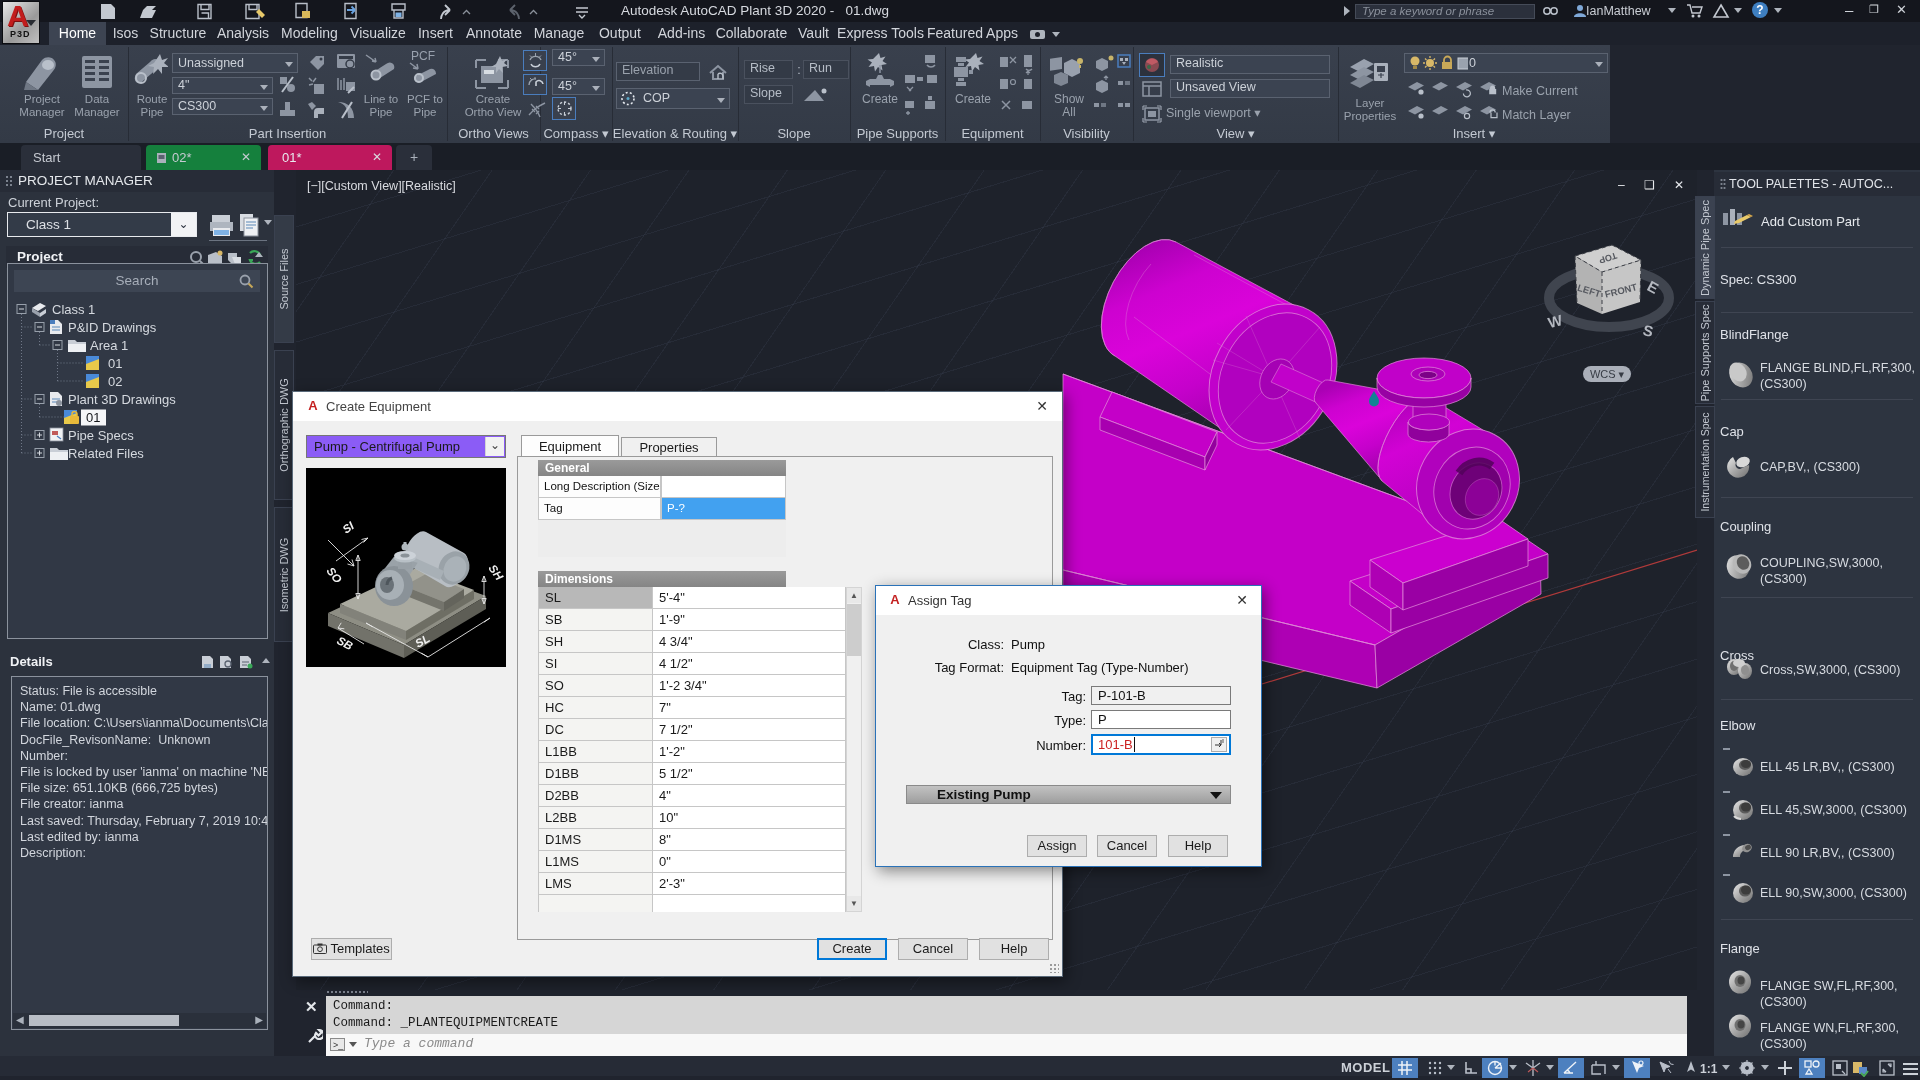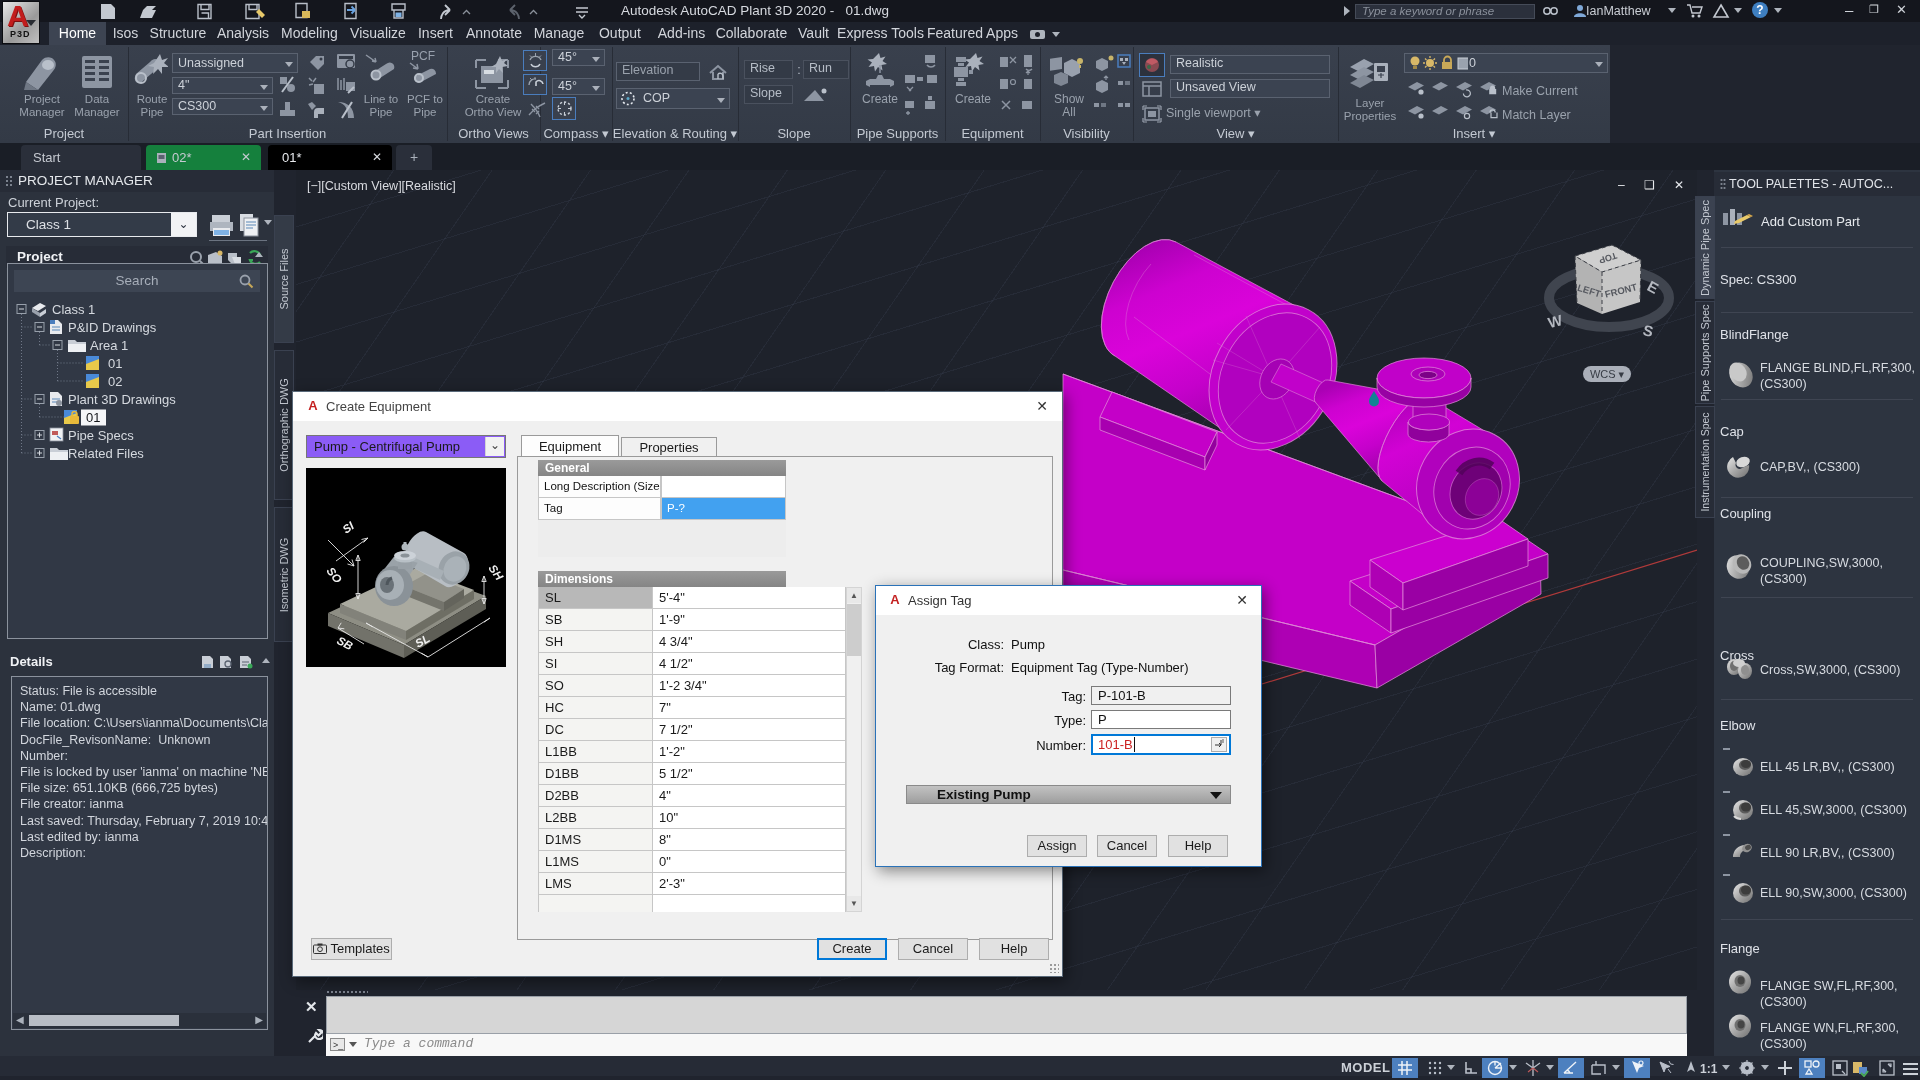--- a/index.html
+++ b/index.html
@@ -415,21 +415,21 @@
 <div class="abs" id="filetabs">
  <div class="ftab" style="left:21px;width:120px;background:#2a2f3a;padding-left:12px;">Start</div>
  <div class="ftab" style="left:146px;width:115px;background:#15803d;">
    <svg class="abs" style="left:10px;top:7px" width="11" height="12" viewBox="0 0 11 12">
           <rect x="1" y="1" width="9" height="10" fill="#aab1bb"></rect>
           <rect x="2.5" y="3" width="6" height="4" fill="#5a6270"></rect>
         </svg>
    <span style="position:absolute;left:26px">02*</span>
    <span style="position:absolute;right:10px;top:0;color:#c6cad1;font-size:12px">✕</span>
       </div>
- <div class="ftab" style="left:268px;width:124px;background:#000000;color:#e8eaee;">
+ <div class="ftab" style="left:268px;width:124px;background:#be185d;color:#e8eaee;">
    <span style="position:absolute;left:14px">01*</span>
    <span style="position:absolute;right:10px;top:0;color:#d8dadf;font-size:12px">✕</span>
       </div>
  <div class="ftab" style="left:396px;width:36px;background:#2a2f3a;text-align:center;color:#aab1bb;font-size:14px;">+</div>
 </div>
 <div class="abs" id="viewport">
  <div class="abs" style="left:0;top:0;width:1401px;height:886px;background:
    repeating-linear-gradient(162.9deg, transparent 0, transparent 54px, rgba(64,72,92,.24) 54px, rgba(64,72,92,.24) 55px),
    repeating-linear-gradient(124.6deg, transparent 0, transparent 80px, rgba(64,72,92,.24) 80px, rgba(64,72,92,.24) 81px);"></div>
  <svg class="abs" style="left:0;top:0" width="1401" height="886" viewBox="0 0 1401 886">
@@ -760,21 +760,21 @@
       </svg>
  <div class="abs rtext2" style="left:63px;top:190px;">FLANGE BLIND,FL,RF,300,<br>(CS300)</div>
  <div class="abs rsepline" style="left:24px;top:229px;"></div>
  <div class="abs" style="left:23px;top:254px;color:#dfe2e8;font-size:13px;">Cap</div>
  <svg class="abs" style="left:30px;top:283px" width="28" height="28" viewBox="0 0 28 28">
         <path d="M6 4 a 11 11 0 1 0 16 8 l -7 3 a 4 4 0 0 1 -6 -5 z" fill="url(#met)"></path>
         <ellipse cx="16" cy="9" rx="7" ry="5" transform="rotate(-20 16 9)" fill="#d8d8d8"></ellipse>
       </svg>
  <div class="abs rtext2" style="left:63px;top:289px;">CAP,BV,, (CS300)</div>
  <div class="abs rsepline" style="left:24px;top:327px;"></div>
- <div class="abs" style="left:23px;top:336px;color:#dfe2e8;font-size:13px;">Coupling</div>
+ <div class="abs" style="left:23px;top:349px;color:#dfe2e8;font-size:13px;">Coupling</div>
  <svg class="abs" style="left:28px;top:381px" width="30" height="30" viewBox="0 0 30 30">
         <ellipse cx="13" cy="16" rx="11" ry="12" transform="rotate(-30 13 16)" fill="url(#met)"></ellipse>
         <ellipse cx="17" cy="13" rx="9" ry="10" transform="rotate(-30 17 13)" fill="#b8b8b8"></ellipse>
         <ellipse cx="18" cy="12" rx="6" ry="7" transform="rotate(-30 18 12)" fill="#5c5c5c"></ellipse>
       </svg>
  <div class="abs rtext2" style="left:63px;top:385px;">COUPLING,SW,3000,<br>(CS300)</div>
  <div class="abs rsepline" style="left:24px;top:427px;"></div>
  <div class="abs" style="left:23px;top:450px;color:#dfe2e8;font-size:13px;margin-top:28px;">Cross</div>
  <svg class="abs" style="left:28px;top:485px" width="30" height="28" viewBox="0 0 30 28">
         <ellipse cx="9" cy="12" rx="7" ry="8" fill="url(#met)"></ellipse>
@@ -830,20 +830,21 @@
       </svg>
  <div class="abs rtext2" style="left:63px;top:850px;">FLANGE WN,FL,RF,300,<br>(CS300)</div>
 </div>
 <div class="abs" id="cmddock">
  <div class="abs" style="left:30px;top:0px;width:42px;height:5px;background-image:radial-gradient(circle,#7b828e 1px,transparent 1.2px);background-size:4px 4px;"></div>
  <div class="abs" style="left:9px;top:8px;color:#e4e7eb;font-size:15px;font-weight:bold;">✕</div>
  <svg class="abs" style="left:10px;top:38px" width="17" height="17" viewBox="0 0 17 17">
         <path d="M3 14 L9 8 M9 8 a4.5 4.5 0 1 0 4 -6 l2.5 2.5 -3 3 -2.5 -2.5 a4.5 4.5 0 0 0 -1 3" stroke="#e4e7eb" stroke-width="2.2" fill="none"></path>
       </svg>
  <div class="abs" style="left:30px;top:6px;width:1361px;height:38px;background:#d6d6d6;border:1px solid #9aa0a8;"></div>
+ <div class="abs" style="left:30px;top:6px;width:1361px;height:38px;background:#d6d6d6;font-family:'Liberation Mono',monospace;font-size:12.5px;color:#1a1a1a;line-height:17px;padding:2px 0 0 7px;">Command:<br>Command: _PLANTEQUIPMENTCREATE</div>
  <div class="abs" style="left:30px;top:44px;width:1361px;height:22px;background:#f8f8f8;">
   <div class="abs" style="left:4px;top:4px;width:15px;height:13px;background:#e8e8e8;border:1px solid #8a8a8a;font-size:9px;line-height:13px;color:#333;padding-left:2px;">&gt;_</div>
   <div class="abs" style="left:23px;top:8px;width:0;height:0;border-left:4px solid transparent;border-right:4px solid transparent;border-top:5px solid #555;"></div>
   <div class="abs" style="left:38px;top:2px;color:#8a8a8a;font-style:italic;font-family:'Liberation Mono',monospace;font-size:13px;">Type a command</div>
  </div>
 </div>
 <div class="abs" id="statusbar">
  <div class="abs" style="left:1341px;top:4px;color:#ccd1d8;font-size:13px;font-weight:bold;letter-spacing:.5px;">MODEL</div>
  <div class="sbtn blue" style="left:1392px;"><svg width="16" height="16" viewBox="0 0 16 16" style="margin-top:2px">
           <path d="M1 5 h14 M1 10 h14 M5 1 v14 M10 1 v14" stroke="#eef2f8" stroke-width="1.5"></path>

